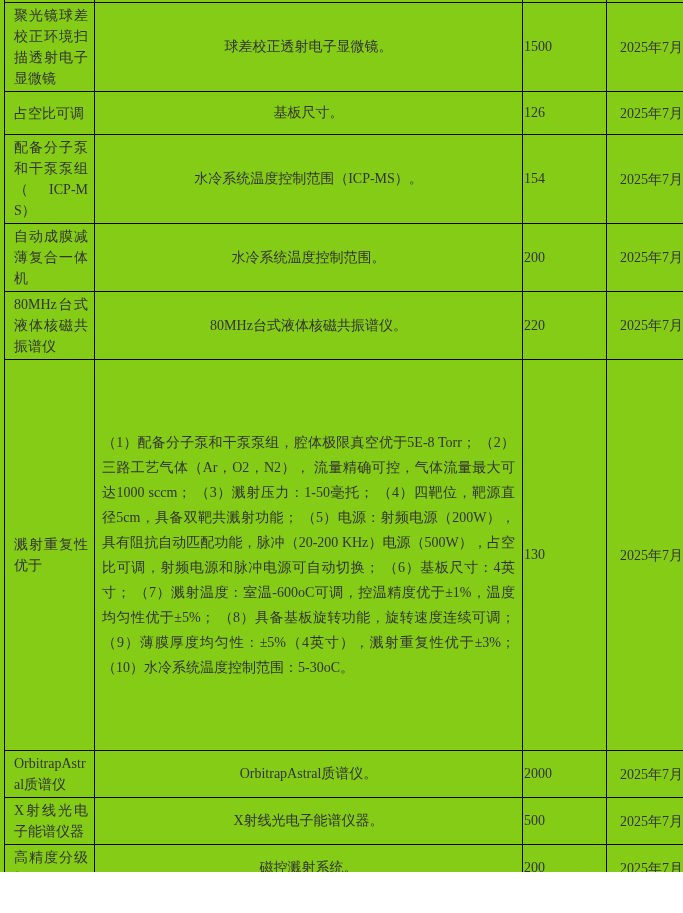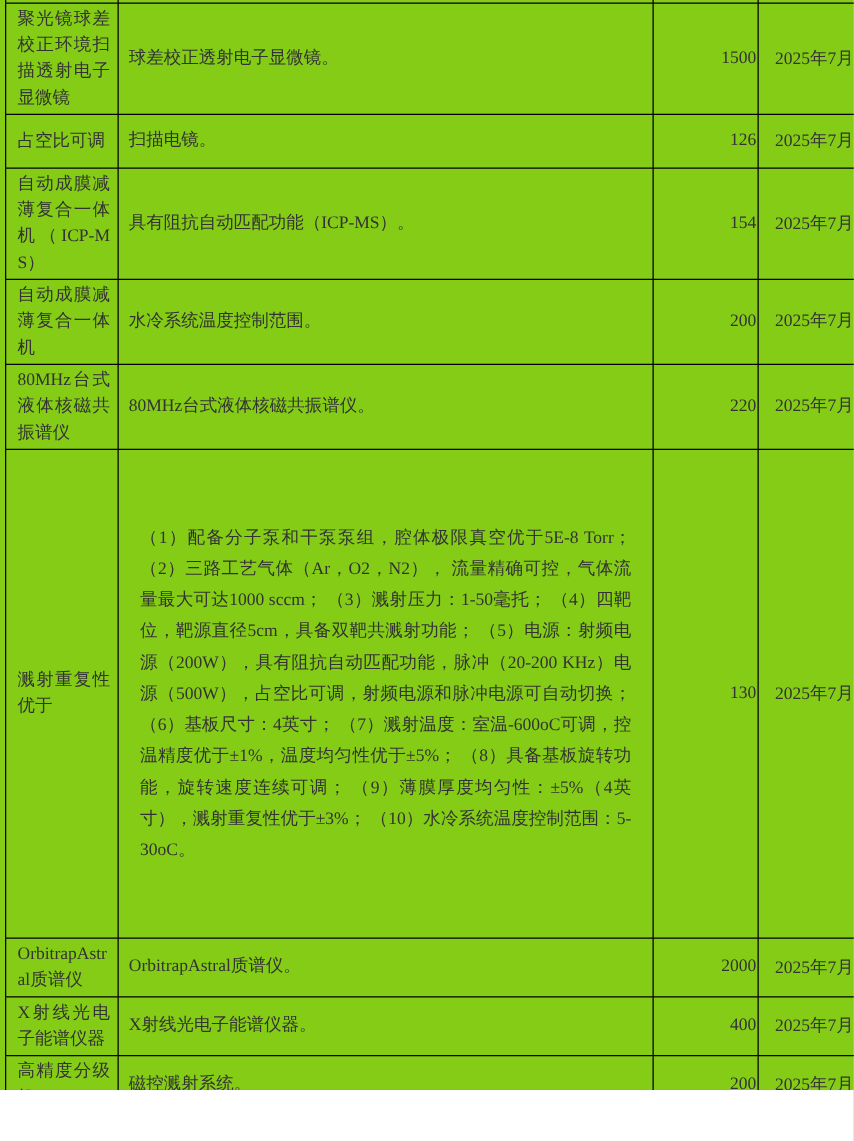--- a/index.html
+++ b/index.html
@@ -24,33 +24,33 @@
     overflow:hidden;
   }
   td.name{
     text-align:justify;
     text-justify:inter-character;
     word-break:break-all;
     padding:2px 6px 2px 9px;
     line-height:21px;
   }
   td.desc{
-    text-align:left;
+    text-align:center;
     padding:2px 8px;
     line-height:22px;
     word-break:break-word;
   }
   td.desc-long{
     text-align:justify;
     text-justify:inter-character;
-    padding:4px 17px;
+    padding:4px 7px;
     line-height:25px;
     word-break:break-all;
   }
-  td.value{text-align:right;line-height:24px;}
+  td.value{text-align:left;line-height:24px;}
   td.date{text-align:center;line-height:27px;padding:0 10px;word-break:break-all;}
   tr.r-top{height:32px;}
   tr.r1{height:84px;}
   tr.r2{height:43px;}
   tr.r3{height:68px;}
   tr.r4{height:62px;}
   tr.r5{height:65px;}
   tr.r6{height:391px;}
   tr.r7{height:45px;}
   tr.r8{height:44px;}
@@ -76,27 +76,27 @@
       <td class="date"></td>
     </tr>
     <tr class="r1">
       <td class="name">聚光镜球差校正环境扫描透射电子显微镜</td>
       <td class="desc">球差校正透射电子显微镜。</td>
       <td class="value">1500</td>
       <td class="date">2025年7月</td>
     </tr>
     <tr class="r2">
       <td class="name">占空比可调</td>
-      <td class="desc">扫描电镜。</td>
+      <td class="desc">基板尺寸。</td>
       <td class="value">126</td>
       <td class="date">2025年7月</td>
     </tr>
     <tr class="r3">
-      <td class="name">自动成膜减薄复合一体机（ICP-MS）</td>
-      <td class="desc">具有阻抗自动匹配功能（ICP-MS）。</td>
+      <td class="name">配备分子泵和干泵泵组（ICP-MS）</td>
+      <td class="desc">水冷系统温度控制范围（ICP-MS）。</td>
       <td class="value">154</td>
       <td class="date">2025年7月</td>
     </tr>
     <tr class="r4">
       <td class="name">自动成膜减薄复合一体机</td>
       <td class="desc">水冷系统温度控制范围。</td>
       <td class="value">200</td>
       <td class="date">2025年7月</td>
     </tr>
     <tr class="r5">
@@ -113,21 +113,21 @@
     </tr>
     <tr class="r7">
       <td class="name">OrbitrapAstral质谱仪</td>
       <td class="desc">OrbitrapAstral质谱仪。</td>
       <td class="value">2000</td>
       <td class="date">2025年7月</td>
     </tr>
     <tr class="r8">
       <td class="name">X射线光电子能谱仪器</td>
       <td class="desc">X射线光电子能谱仪器。</td>
-      <td class="value">400</td>
+      <td class="value">500</td>
       <td class="date">2025年7月</td>
     </tr>
     <tr class="r9">
       <td class="name">高精度分级机</td>
       <td class="desc">磁控溅射系统。</td>
       <td class="value">200</td>
       <td class="date">2025年7月</td>
     </tr>
     <tr class="r10">
       <td class="name">高通量120kV透射电子显微镜</td>

